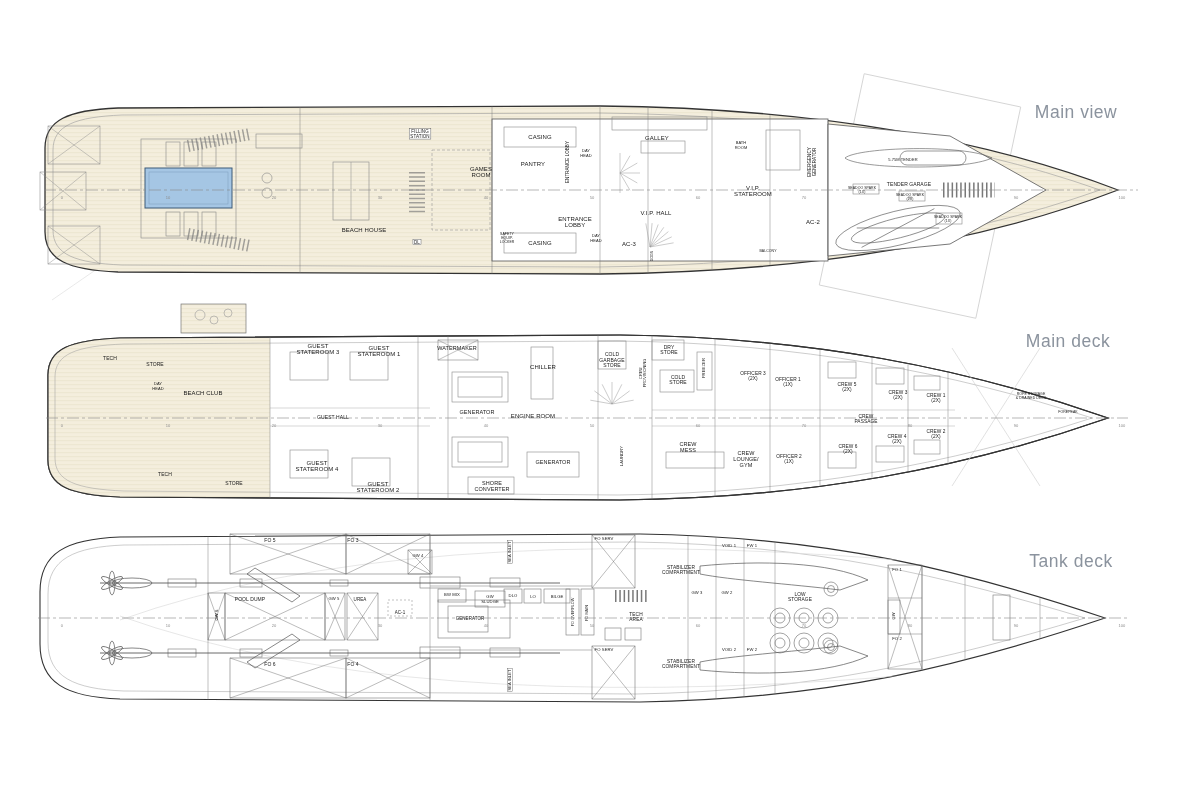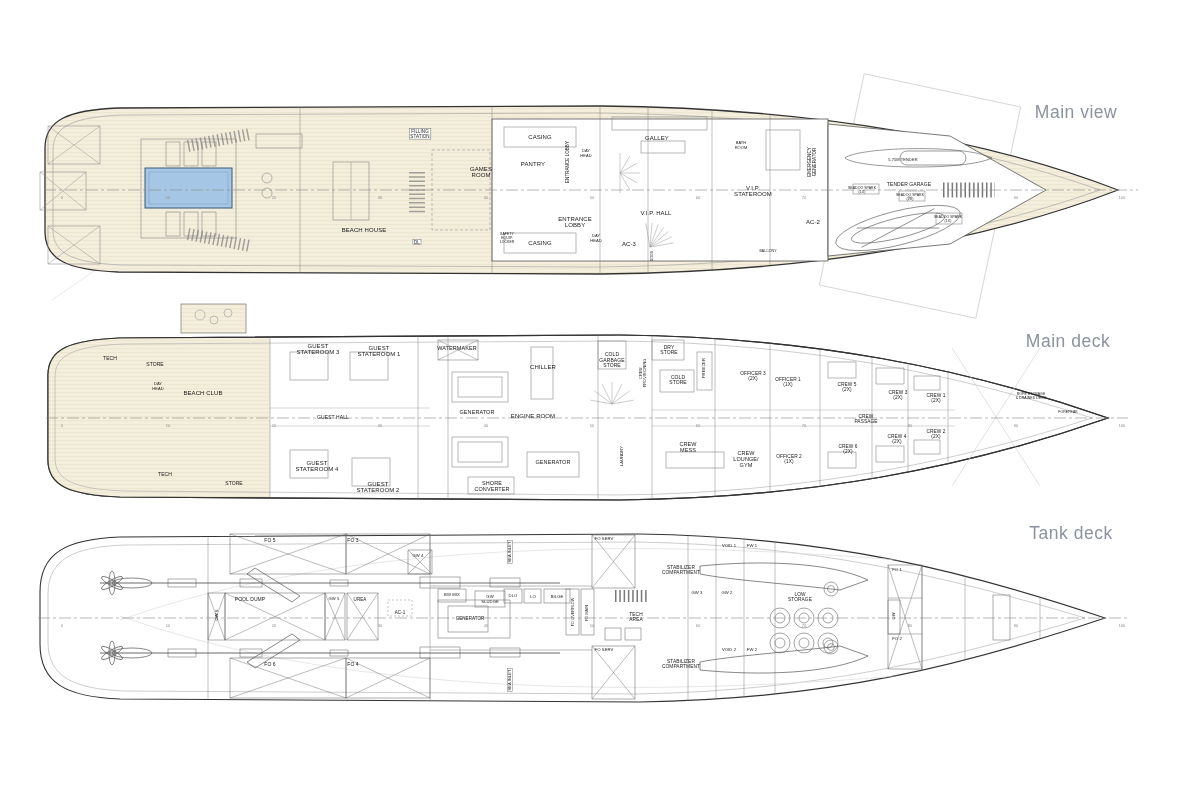--- a/index.html
+++ b/index.html
@@ -308,21 +308,21 @@
       <path d="M255,668 L300,640 L292,634 L247,662 Z"></path>
       <path d="M700,566 C760,560 830,562 868,580 L840,590 C790,584 730,580 700,574 Z"></path>
       <path d="M700,670 C760,676 830,674 868,656 L840,646 C790,652 730,656 700,662 Z"></path>
     </g>
     <line x1="38" y1="618" x2="1128" y2="618" stroke="#888" stroke-width="0.6" stroke-dasharray="12 3 3 3"></line>
   </g>
 </svg>
 
 <div class="deck-title" style="left:1076px;top:112px">Main view</div>
 <div class="deck-title" style="left:1068px;top:341px">Main deck</div>
-<div class="deck-title" style="left:1071px;top:533px">Tank deck</div>
+<div class="deck-title" style="left:1071px;top:561px">Tank deck</div>
 
 <div id="labels">
       <div class="plan-label boxed" style="left: 420px; top: 134px; font-size: 10px; transform: translate(-50%, -50%) rotate(0deg) scale(0.45);">FILLING
 STATION</div>
       <div class="plan-label" style="left: 481px; top: 172px; font-size: 10px; transform: translate(-50%, -50%) rotate(0deg) scale(0.6);">GAMES
 ROOM</div>
       <div class="plan-label" style="left: 364px; top: 230px; font-size: 10px; transform: translate(-50%, -50%) rotate(0deg) scale(0.6);">BEACH HOUSE</div>
       <div class="plan-label boxed" style="left: 417px; top: 242px; font-size: 10px; transform: translate(-50%, -50%) rotate(0deg) scale(0.45);">DL</div>
       <div class="plan-label" style="left: 533px; top: 164px; font-size: 10px; transform: translate(-50%, -50%) rotate(0deg) scale(0.6);">PANTRY</div>
       <div class="plan-label" style="left: 540px; top: 137px; font-size: 10px; transform: translate(-50%, -50%) rotate(0deg) scale(0.6);">CASING</div>

